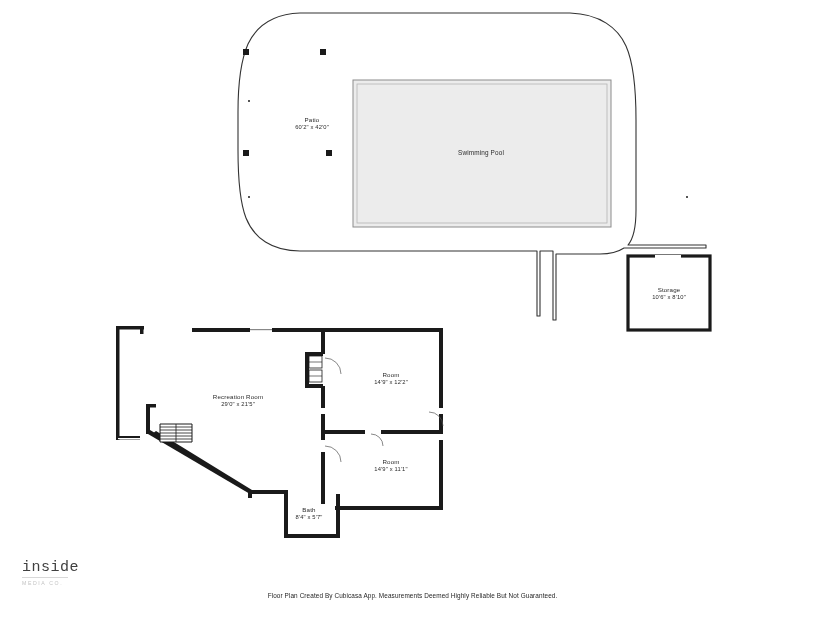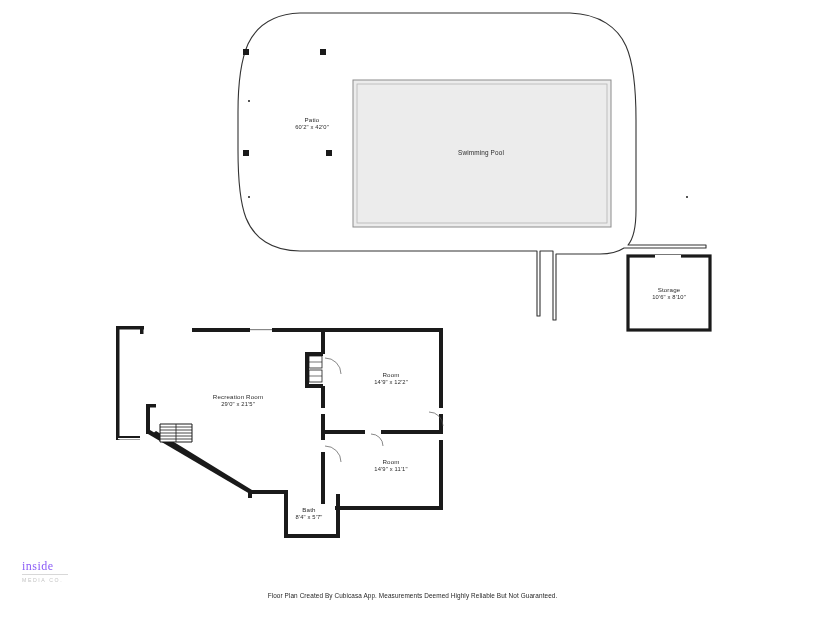--- a/index.html
+++ b/index.html
@@ -54,25 +54,25 @@
   }
   #brand {
     position: absolute;
     left: 22px;
     top: 560px;
     width: 70px;
     color: #b9b9b9;
   }
   #brand .brand-main {
     display: block;
-    font-family: Liberation Serif, serif;
-    font-size: 12px;
+    font-family: Liberation Mono, monospace;
+    font-size: 15px;
     line-height: 1;
     letter-spacing: 0.5px;
-    color: #8b5cf6;
+    color: #404040;
   }
   #brand .brand-sub {
     display: block;
     font-size: 5.2px;
     letter-spacing: 1.6px;
     margin-top: 2px;
     color: #c4c4c4;
   }
   #brand .brand-rule {
     display: block;

